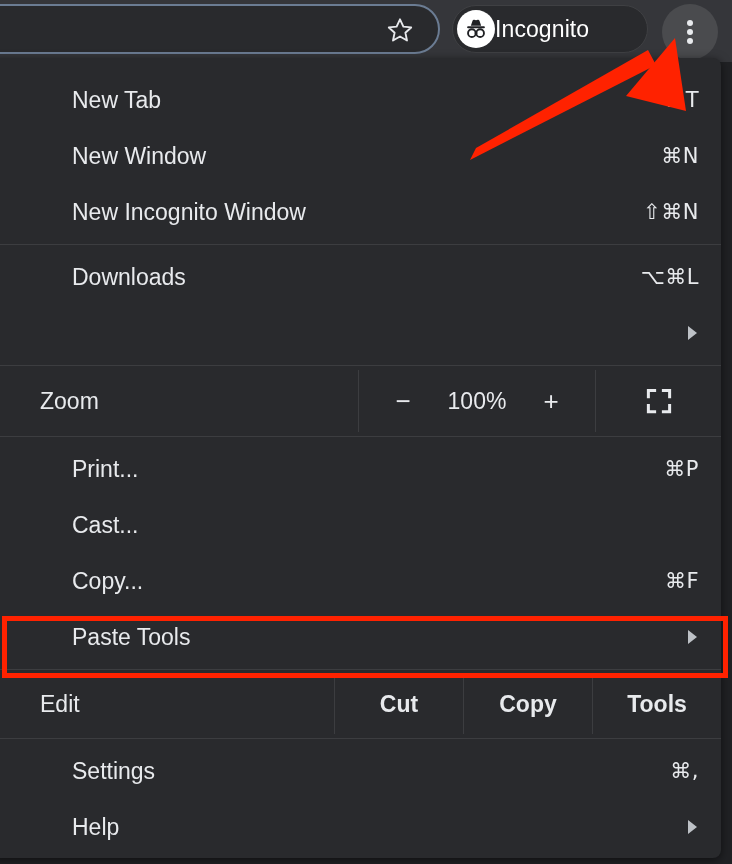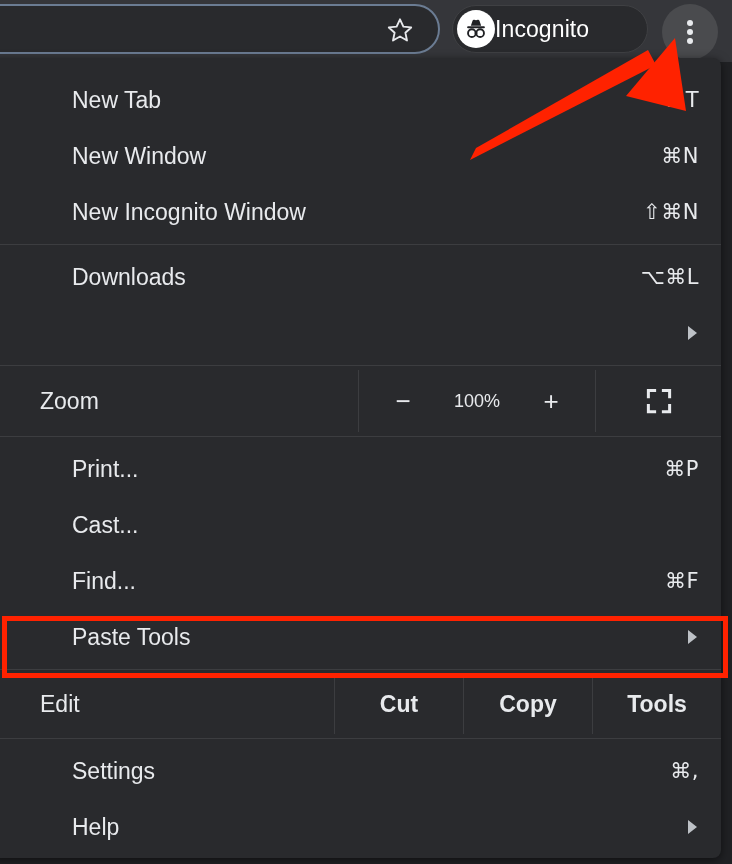--- a/index.html
+++ b/index.html
@@ -153,21 +153,21 @@
     border-right: 1px solid #3c3d40;
   }
   .zoom-btn {
     font-size: 26px;
     color: #e8eaed;
     width: 26px;
     text-align: center;
     line-height: 1;
   }
   .zoom-level {
-    font-size: 18px;
+    font-size: 23px;
     color: #e8eaed;
     min-width: 70px;
     text-align: center;
   }
   .zoom-fullscreen {
     flex: 1 1 auto;
     display: flex;
     align-items: center;
     justify-content: center;
   }
@@ -306,21 +306,21 @@
     <span class="label">Print...</span>
     <span class="spacer"></span>
     <span class="shortcut">⌘P</span>
   </div>
   <div class="menu-item">
     <span class="label">Cast...</span>
     <span class="spacer"></span>
     <span class="shortcut"></span>
   </div>
   <div class="menu-item">
-    <span class="label">Find...</span>
+    <span class="label">Copy...</span>
     <span class="spacer"></span>
     <span class="shortcut">⌘F</span>
   </div>
   <div class="menu-item">
     <span class="label">Paste Tools</span>
     <span class="spacer"></span>
     <span class="caret"></span>
   </div>
 
   <div class="separator"></div>

